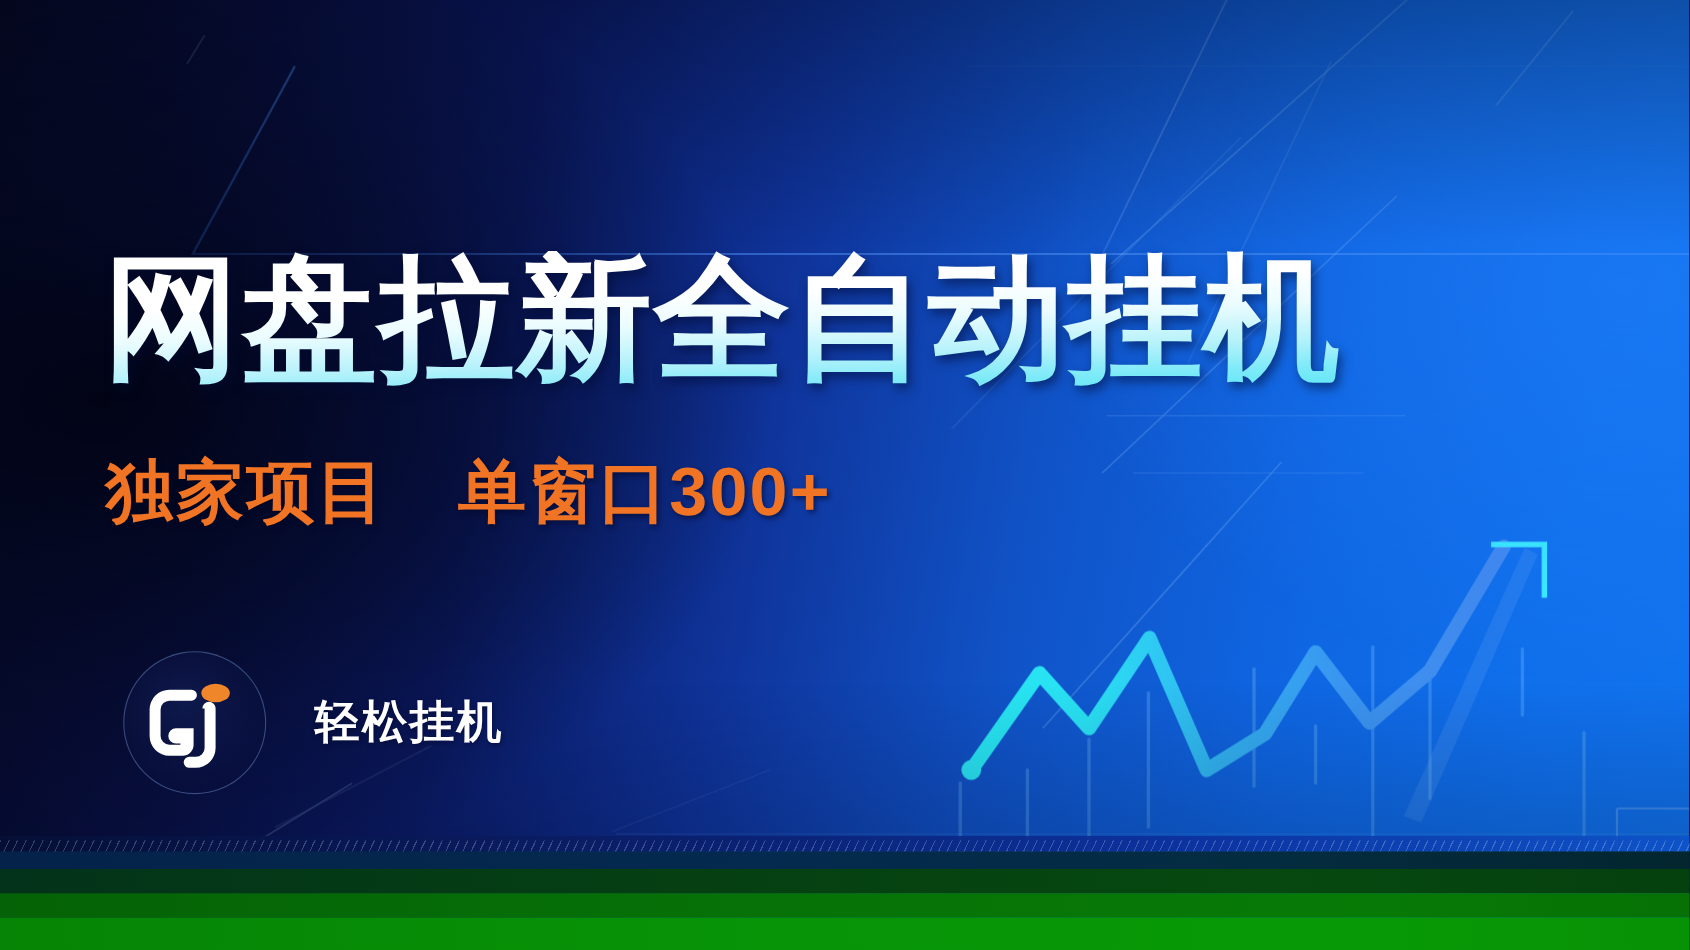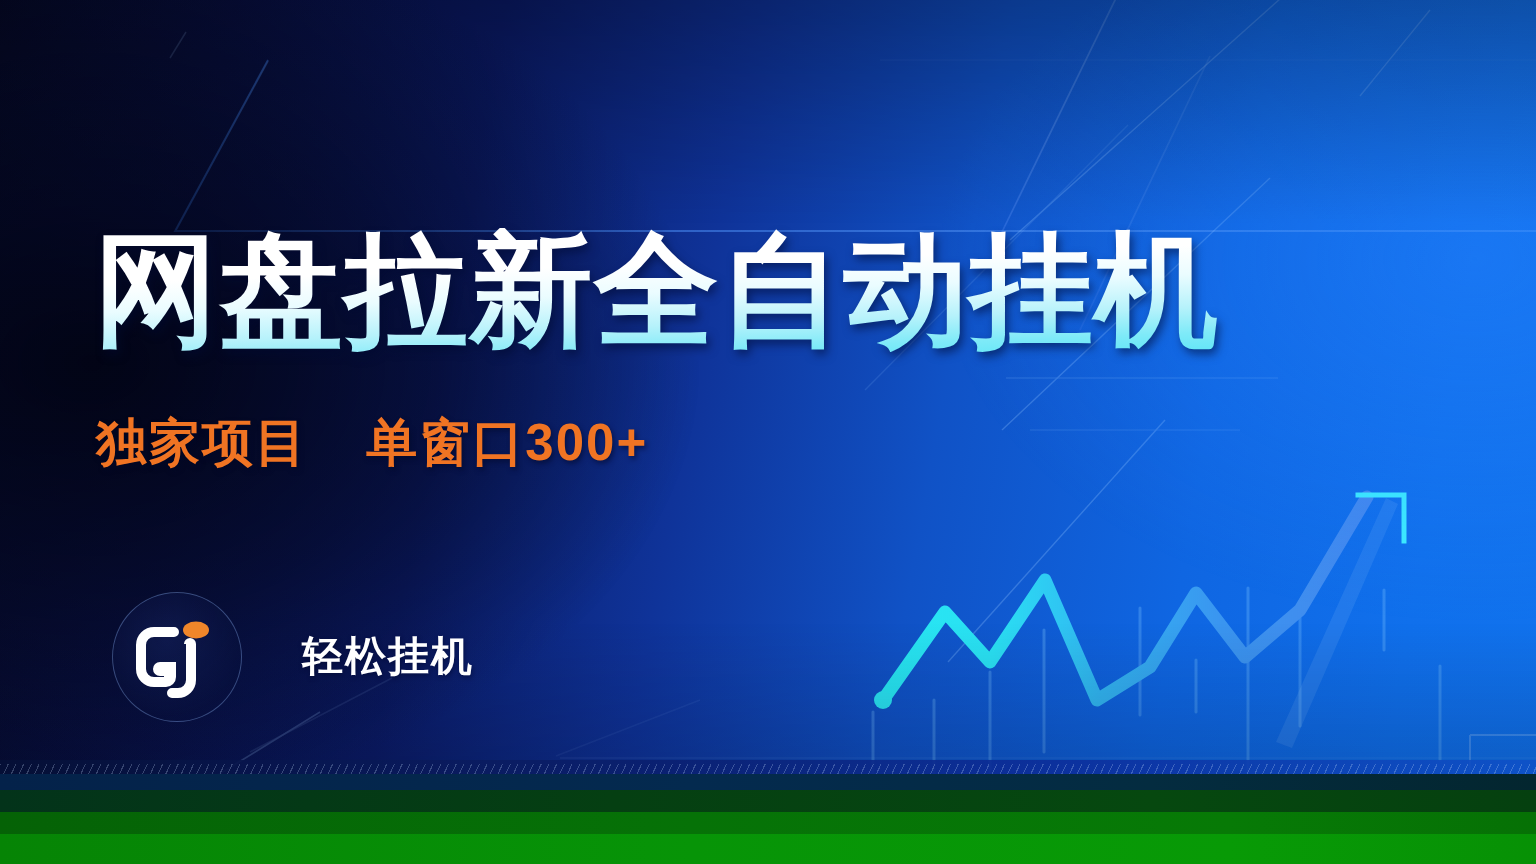--- a/index.html
+++ b/index.html
@@ -71,38 +71,38 @@
     color: transparent;
     -webkit-text-fill-color: transparent;
     filter: drop-shadow(3px 5px 5px rgba(0,10,50,0.55));
   }
 
   
   .subhead {
     position: absolute;
     left: 96px;
     top: 417px;
-    font-size: 51px;
+    font-size: 62px;
     line-height: 1.0;
     font-weight: bold;
     letter-spacing: 2px;
     white-space: nowrap;
     color: #f07423;
     text-shadow: 2px 3px 5px rgba(0,8,40,0.55);
   }
   .subhead .gap { display: inline-block; width: 26px; }
 
   
   .brand {
     position: absolute;
     left: 112px;
     top: 592px;
     display: flex;
     align-items: center;
-    gap: 60px;
+    gap: 44px;
   }
   .logo-badge {
     position: relative;
     width: 130px;
     height: 130px;
     flex: 0 0 auto;
   }
   .logo-badge .ring {
     position: absolute;
     inset: 0;

